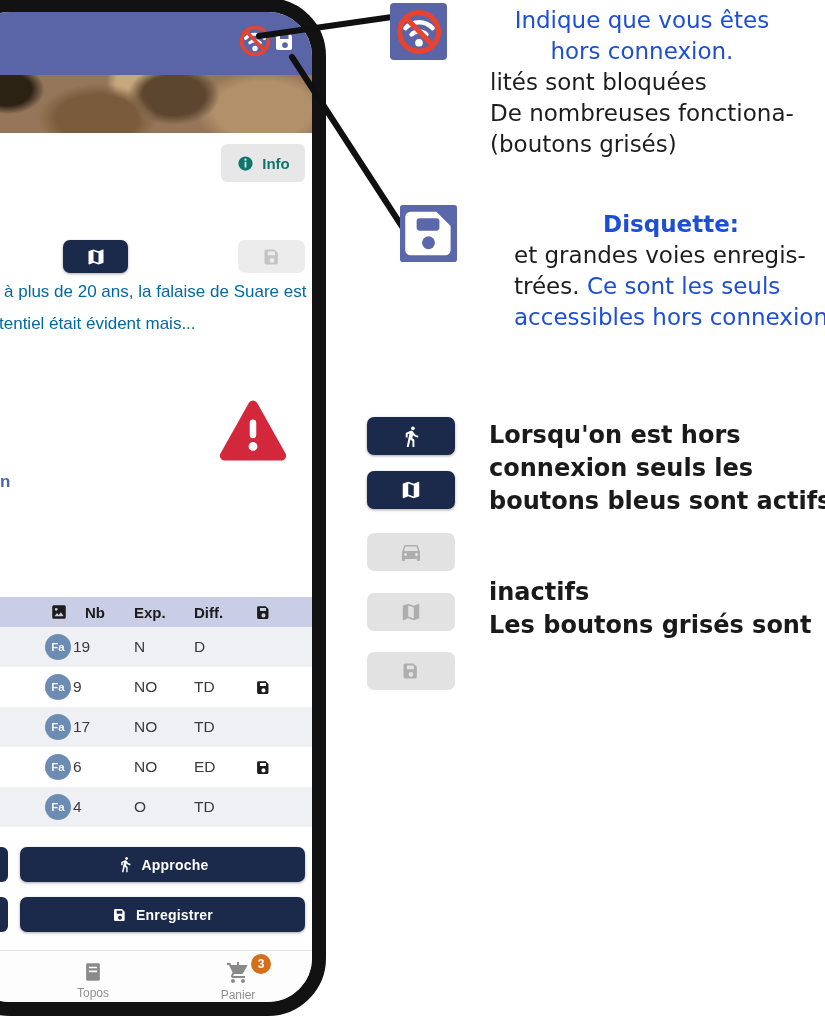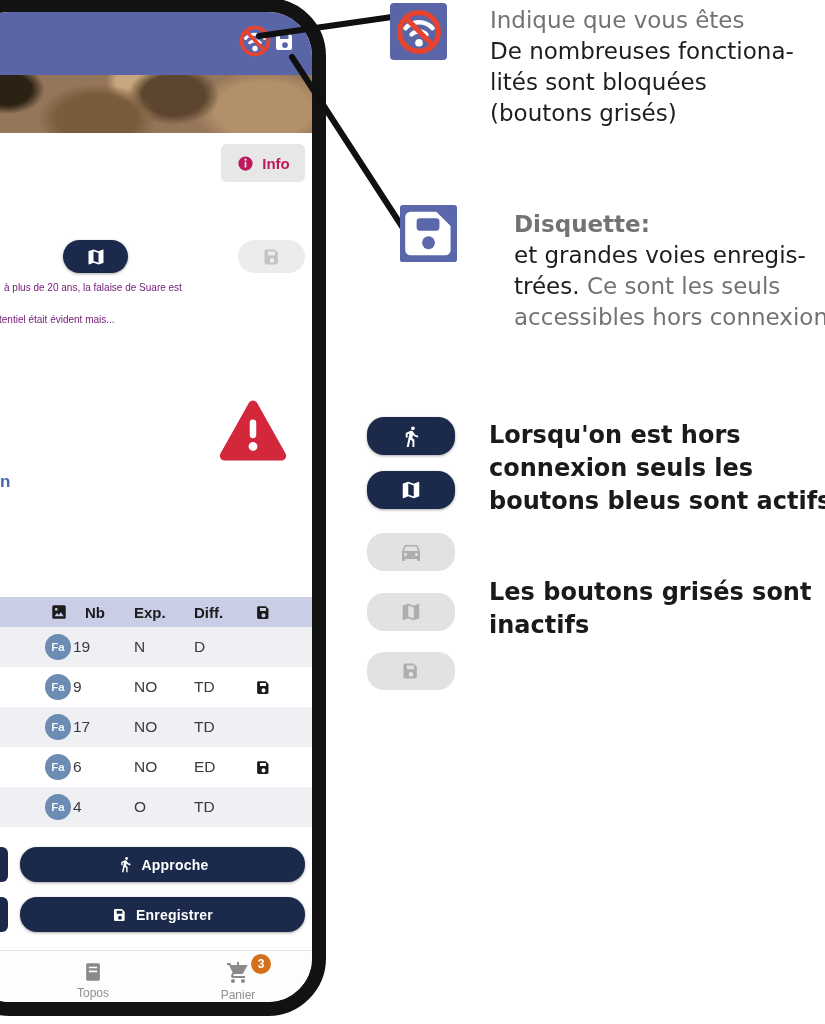--- a/index.html
+++ b/index.html
@@ -23,25 +23,25 @@
     background-color:#96765background;
     background-color:#96765a;
     background-image:
       radial-gradient(ellipse 60px 40px at 12% 25%,#2c2214 0 40%,rgba(0,0,0,0) 62%),
       radial-gradient(ellipse 85px 50px at 38% 75%,#7a5c3c 0 48%,rgba(0,0,0,0) 70%),
       radial-gradient(ellipse 70px 45px at 60% 35%,#5d4630 0 45%,rgba(0,0,0,0) 66%),
       radial-gradient(ellipse 95px 55px at 86% 60%,#b2916a 0 50%,rgba(0,0,0,0) 72%),
       radial-gradient(ellipse 50px 60px at 50% 15%,#c7a87e 0 45%,rgba(0,0,0,0) 65%),
       linear-gradient(90deg,#4c6038 0 16px,#2f2518 16px 20px,rgba(0,0,0,0) 20px);
   }
-  .btn{display:flex;align-items:center;justify-content:center;gap:8px;border-radius:17px;}
+  .btn{display:flex;align-items:center;justify-content:center;gap:8px;border-radius:7px;}
   .btn-navy{background:#1b2a4a;box-shadow:0 1px 3px rgba(0,0,0,.35);color:#ffffff;}
   .btn-gray{background:#ececec;color:#c4c4c4;}
-  .info-btn{left:255px;top:132px;width:84px;height:38px;background:#e7e7e7;border-radius:6px;color:#be185d;font-weight:bold;font-size:15px;display:flex;align-items:center;justify-content:center;gap:7px;}
-  .desc{color:#701a75;font-size:10px;white-space:nowrap;}
+  .info-btn{left:255px;top:132px;width:84px;height:38px;background:#e7e7e7;border-radius:6px;color:#0f766e;font-weight:bold;font-size:15px;display:flex;align-items:center;justify-content:center;gap:7px;}
+  .desc{color:#0369a1;font-size:17px;white-space:nowrap;}
   .link-frag{color:#4a69a8;font-size:17px;font-weight:bold;}
 
   
   .thead{left:0;top:585px;width:346px;height:30px;background:#c9cde6;color:#1c1c1c;font-weight:bold;font-size:15px;}
   .trow{left:0;width:346px;height:40px;font-size:15.5px;color:#3a3a3a;}
   .row-alt{background:#eef0f4;}
   .row-wht{background:#ffffff;}
   .cell{position:absolute;top:0;height:100%;display:flex;align-items:center;}
   .fa-badge{
     position:absolute;left:79px;top:7px;width:26px;height:26px;border-radius:50%;
@@ -59,21 +59,21 @@
     background:#d4701c;color:#ffffff;font-size:12px;font-weight:bold;
     display:flex;align-items:center;justify-content:center;
   }
 
   
   .annot-lines{left:0;top:0;z-index:5;pointer-events:none;}
   .annot-icon{z-index:10;}
   .note{z-index:10;font-family:"DejaVu Sans",sans-serif;white-space:nowrap;}
   .note-lg{font-size:23px;line-height:31px;color:#1d1d1d;}
   .note-bold{font-size:24px;line-height:33px;font-weight:bold;color:#1a1a1a;}
-  .red{color:#737373;}
+  .red{color:#1d4ed8;text-align:center;}
   .wifi-box{left:390px;top:3px;width:57px;height:57px;background:#5a65a8;border-radius:4px;display:flex;align-items:center;justify-content:center;}
   .annot-btn{left:367px;width:88px;height:38px;z-index:10;}
   .annot-btn-gray{background:#e2e2e2;color:#aeaeae;box-shadow:none;}
   svg.ic{display:block;}
 </style>
 </head>
 <body>
 
 <svg width="0" height="0" style="position:absolute">
   <defs>
@@ -265,22 +265,23 @@
 </svg>
 
 <div class="abs wifi-box annot-icon">
   <svg class="ic" width="46" height="46" style="color:#ffffff">
       <use href="#i-wifi-off"></use>
     </svg>
 </div>
 
 <div class="abs note note-lg" style="left:490px;top:5px">
   <div class="red">Indique que vous êtes</div>
+  <div class="red">hors connexion.</div>
+  <div>lités sont bloquées</div>
   <div>De nombreuses fonctiona-</div>
-  <div>lités sont bloquées</div>
   <div>(boutons grisés)</div>
 </div>
 
 <svg class="ic abs annot-icon" style="left:400px;top:205px" width="57" height="57" viewBox="0 0 24 24">
     <use href="#i-floppy-annot"></use>
   </svg>
 
 <div class="abs note note-lg" style="left:514px;top:209px">
   <div class="red" style="font-weight:bold">Disquette:</div>
   <div>et grandes voies enregis-</div>
@@ -314,15 +315,15 @@
     </svg>
 </div>
 
 <div class="abs note note-bold" style="left:489px;top:419px">
   <div>Lorsqu'on est hors</div>
   <div>connexion seuls les</div>
   <div>boutons bleus sont actifs</div>
 </div>
 
 <div class="abs note note-bold" style="left:489px;top:576px">
+  <div>inactifs</div>
   <div>Les boutons grisés sont</div>
-  <div>inactifs</div>
 </div>
 
 </body></html>

